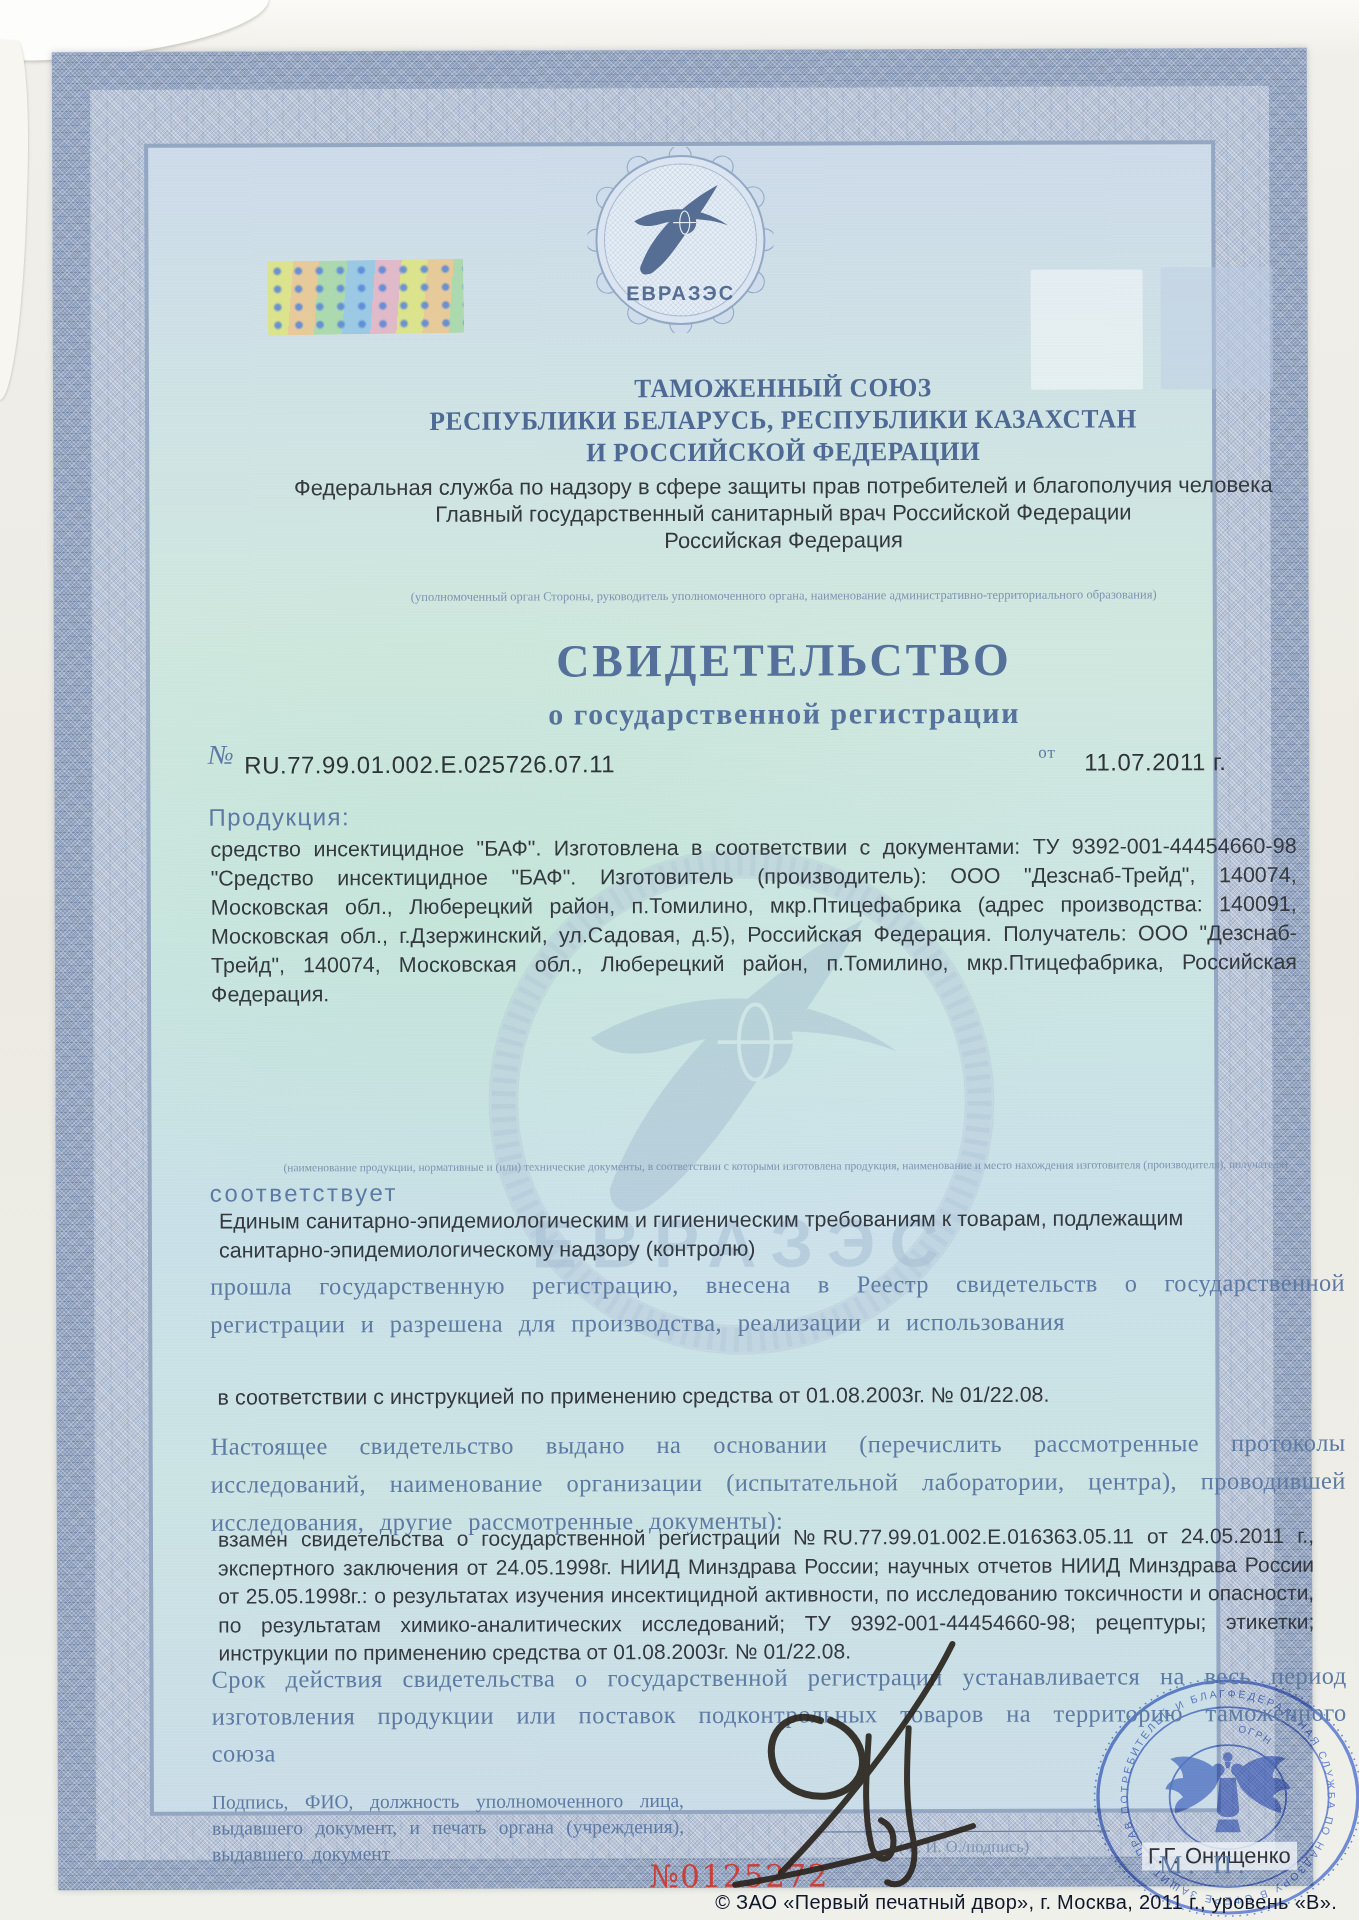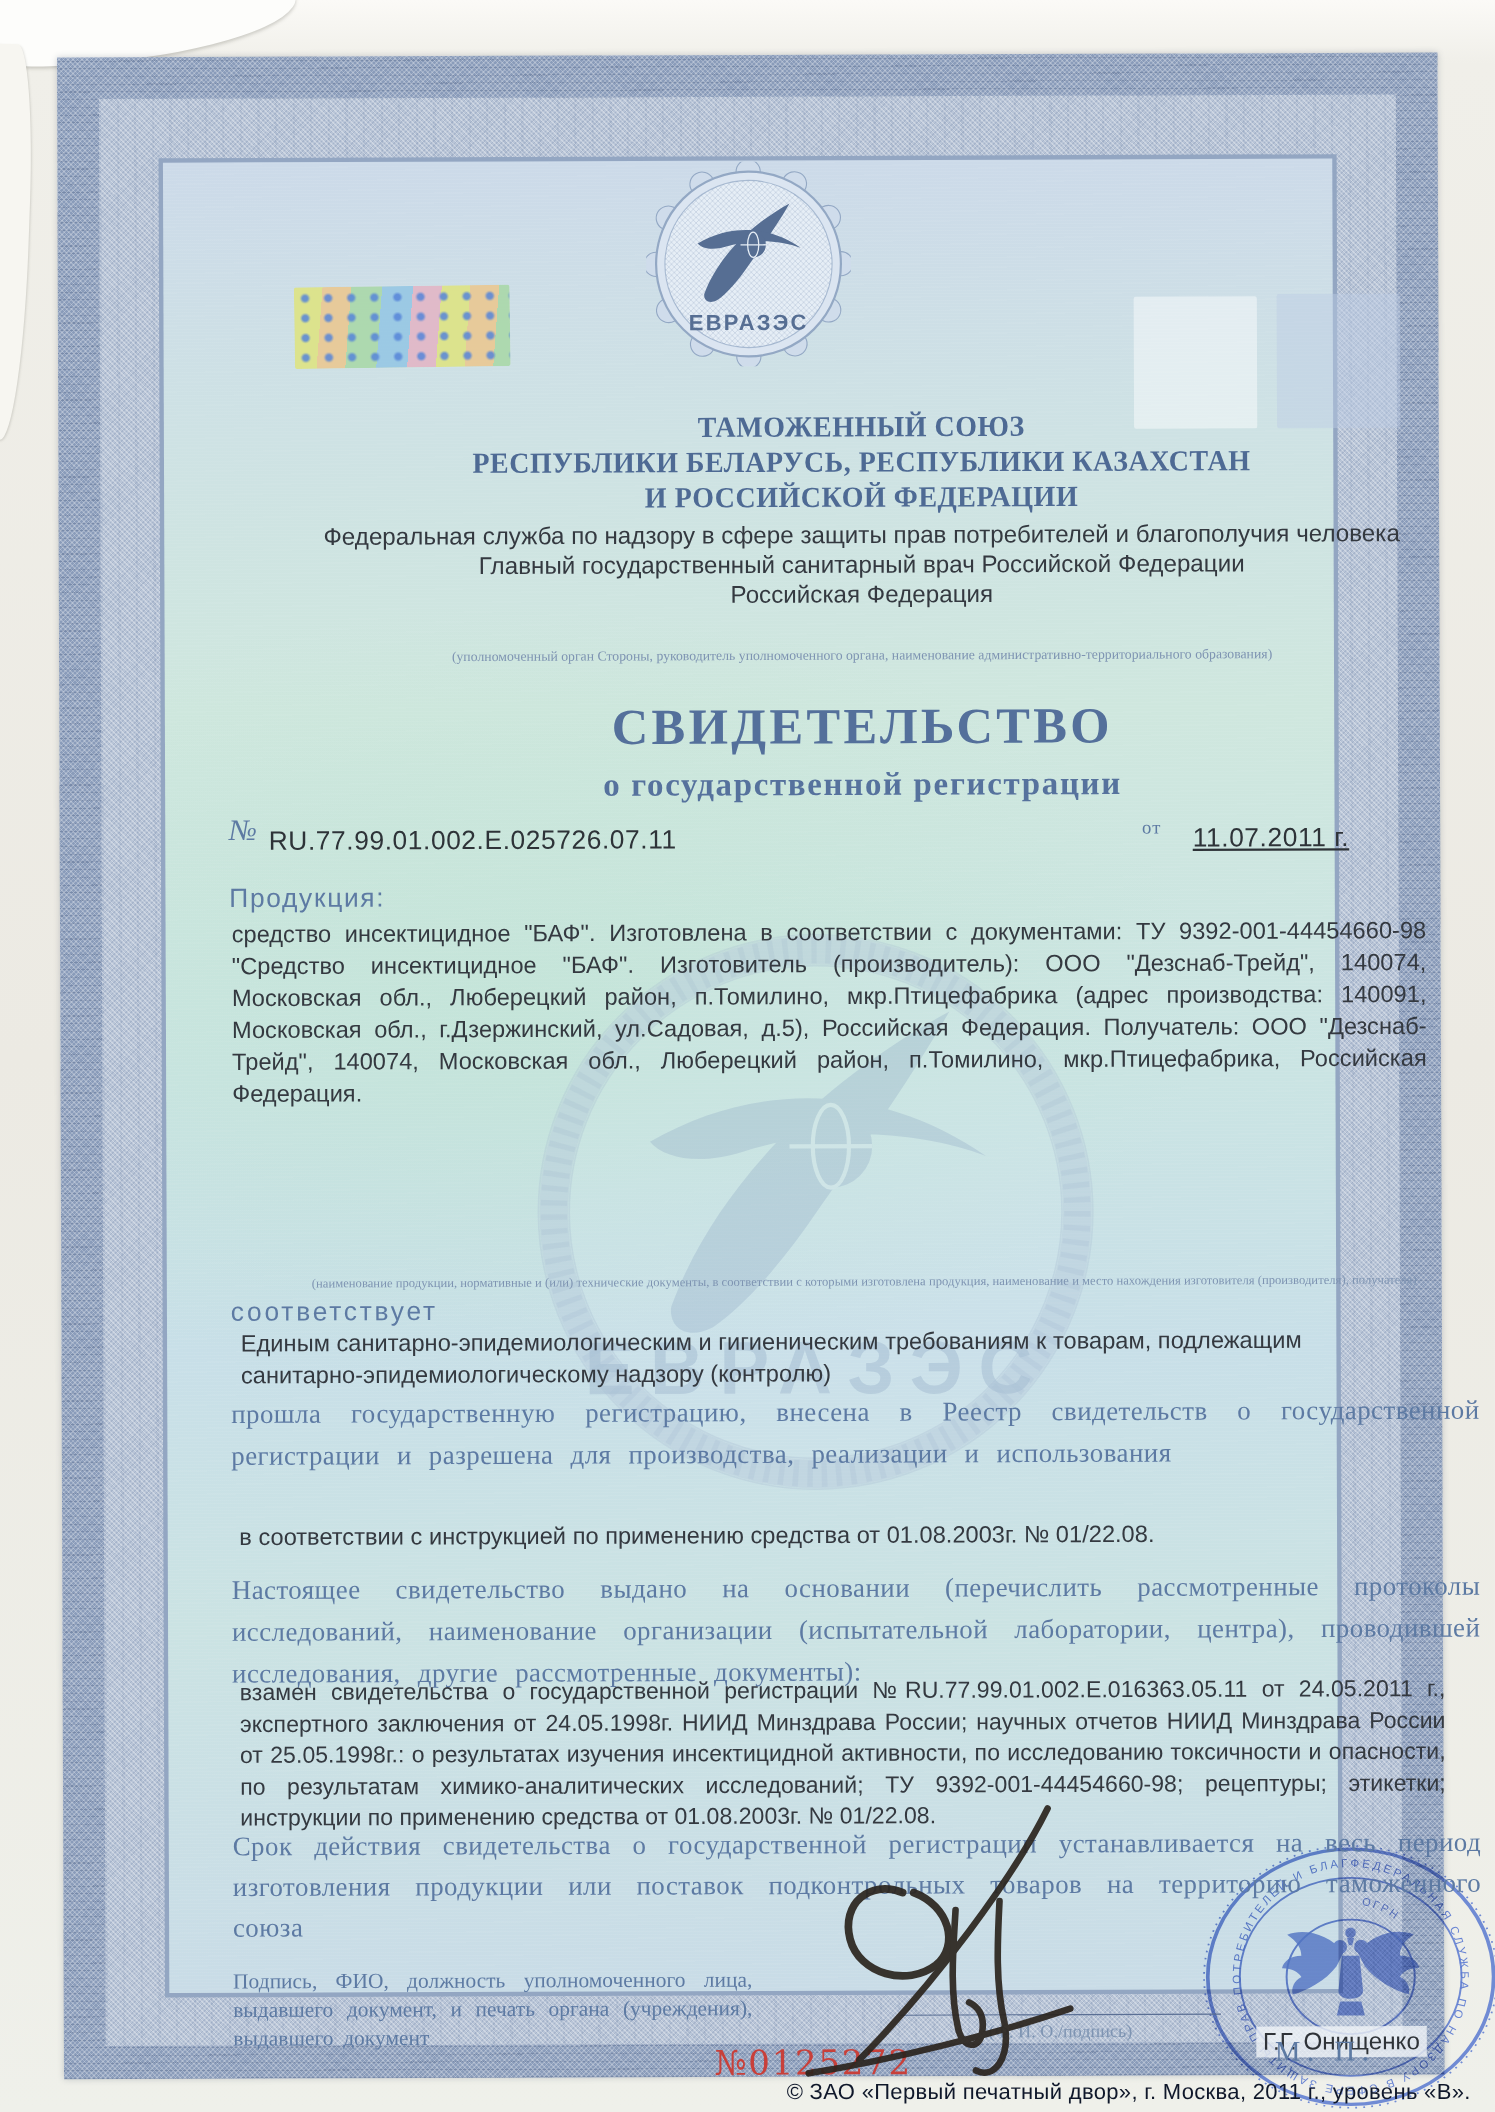--- a/index.html
+++ b/index.html
@@ -142,21 +142,21 @@
             <div class="abs ctr sans authority z1" style="top:258px;">Главный государственный санитарный врач Российской Федерации</div>
             <div class="abs ctr sans authority z1" style="top:285px;">Российская Федерация</div>
             <div class="abs ctr cap z1" style="top:347px;font-size:12.5px;">(уполномоченный орган Стороны, руководитель уполномоченного органа, наименование административно-территориального образования)</div>
 
             <div class="abs ctr title-main serifB z1" style="top:392px;">СВИДЕТЕЛЬСТВО</div>
             <div class="abs ctr title-sub serifB z1" style="top:455px;">о государственной регистрации</div>
 
             <div class="abs numlbl z1" style="left:0px;top:496px;">№</div>
             <div class="abs sans regnum z1" style="left:36px;top:508px;">RU.77.99.01.002.Е.025726.07.11</div>
             <div class="abs otlbl z1" style="left:830px;top:502px;">от</div>
-            <div class="abs sans regnum z1" style="left:876px;top:508px;text-decoration:underline;">11.07.2011 г.</div>
+            <div class="abs sans regnum z1" style="left:876px;top:508px;">11.07.2011 г.</div>
 
             <div class="abs blueserif-h z1" style="left:0px;top:560px;">Продукция:</div>
             <div class="abs sans par z1" style="left:2px;top:592px;width:1086px;">средство инсектицидное "БАФ". Изготовлена в соответствии с документами: ТУ 9392-001-44454660-98 "Средство инсектицидное "БАФ". Изготовитель (производитель): ООО "Дезснаб-Трейд", 140074, Московская обл., Люберецкий район, п.Томилино, мкр.Птицефабрика (адрес производства: 140091, Московская обл., г.Дзержинский, ул.Садовая, д.5), Российская Федерация.  Получатель: ООО "Дезснаб-Трейд", 140074, Московская обл., Люберецкий район, п.Томилино, мкр.Птицефабрика, Российская Федерация.</div>
             <div class="abs ctr cap z1" style="top:918px;font-size:11.5px;">(наименование продукции, нормативные и (или) технические документы, в соответствии с которыми изготовлена продукция, наименование и место нахождения изготовителя (производителя), получателя)</div>
 
             <div class="abs blueserif-h z1" style="left:0px;top:936px;letter-spacing:2.5px;text-align:right;">соответствует</div>
             <div class="abs sans par z1" style="left:9px;top:964px;width:1066px;text-align:left;">Единым санитарно-эпидемиологическим и гигиеническим требованиям к товарам, подлежащим санитарно-эпидемиологическому надзору (контролю)</div>
 
             <div class="abs serif-par z1" style="left:0px;top:1024px;width:1135px;">прошла государственную регистрацию, внесена в Реестр свидетельств о государственной регистрации и разрешена для производства, реализации и использования</div>
             <div class="abs sans par z1" style="left:7px;top:1140px;width:1100px;text-align:left;">в соответствии с инструкцией по применению средства от 01.08.2003г. № 01/22.08.</div>

